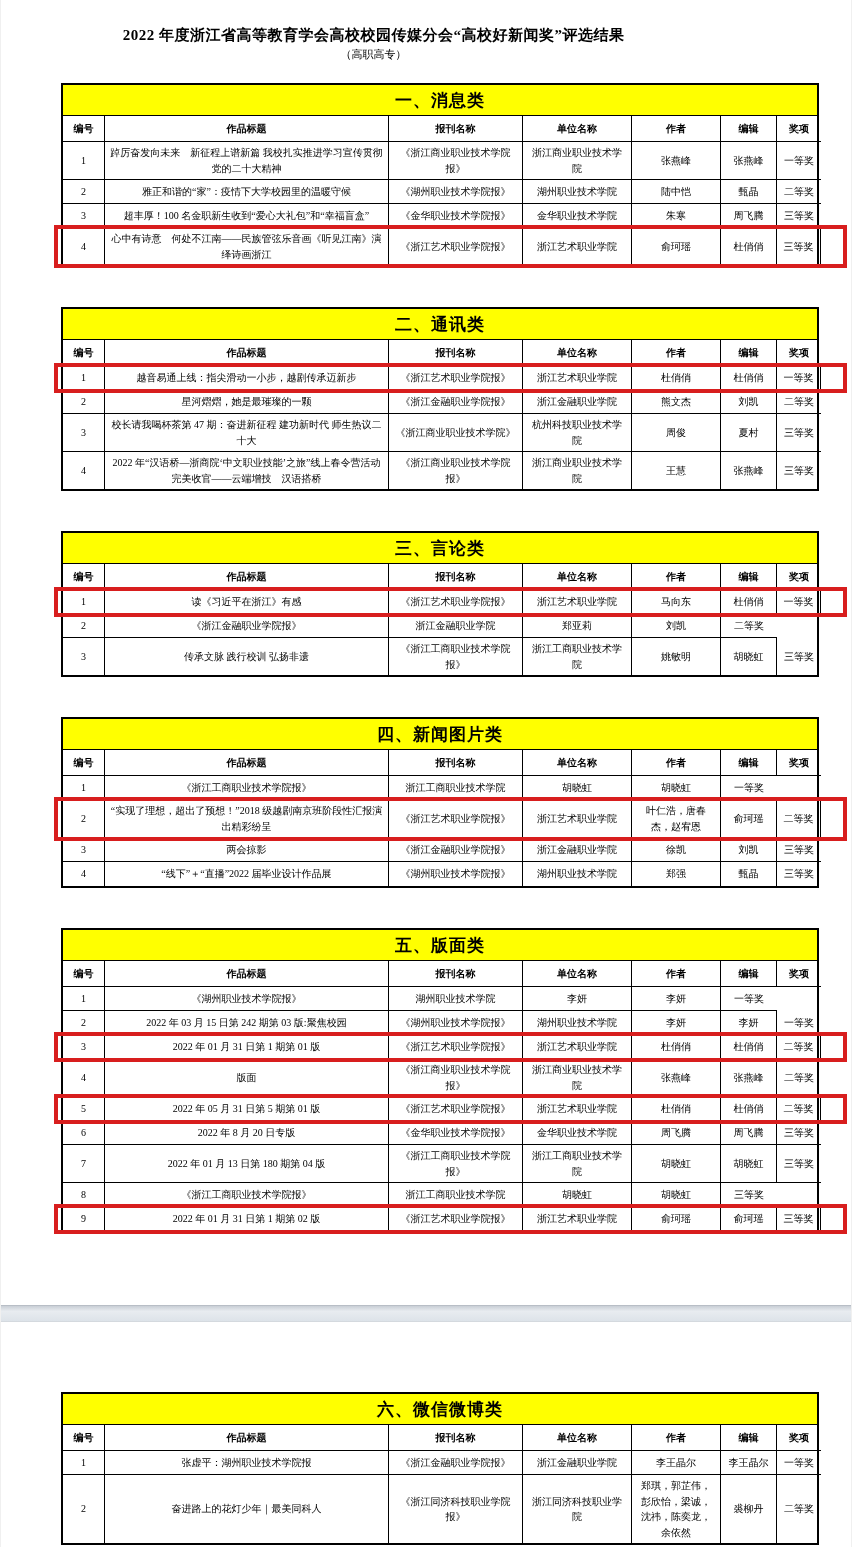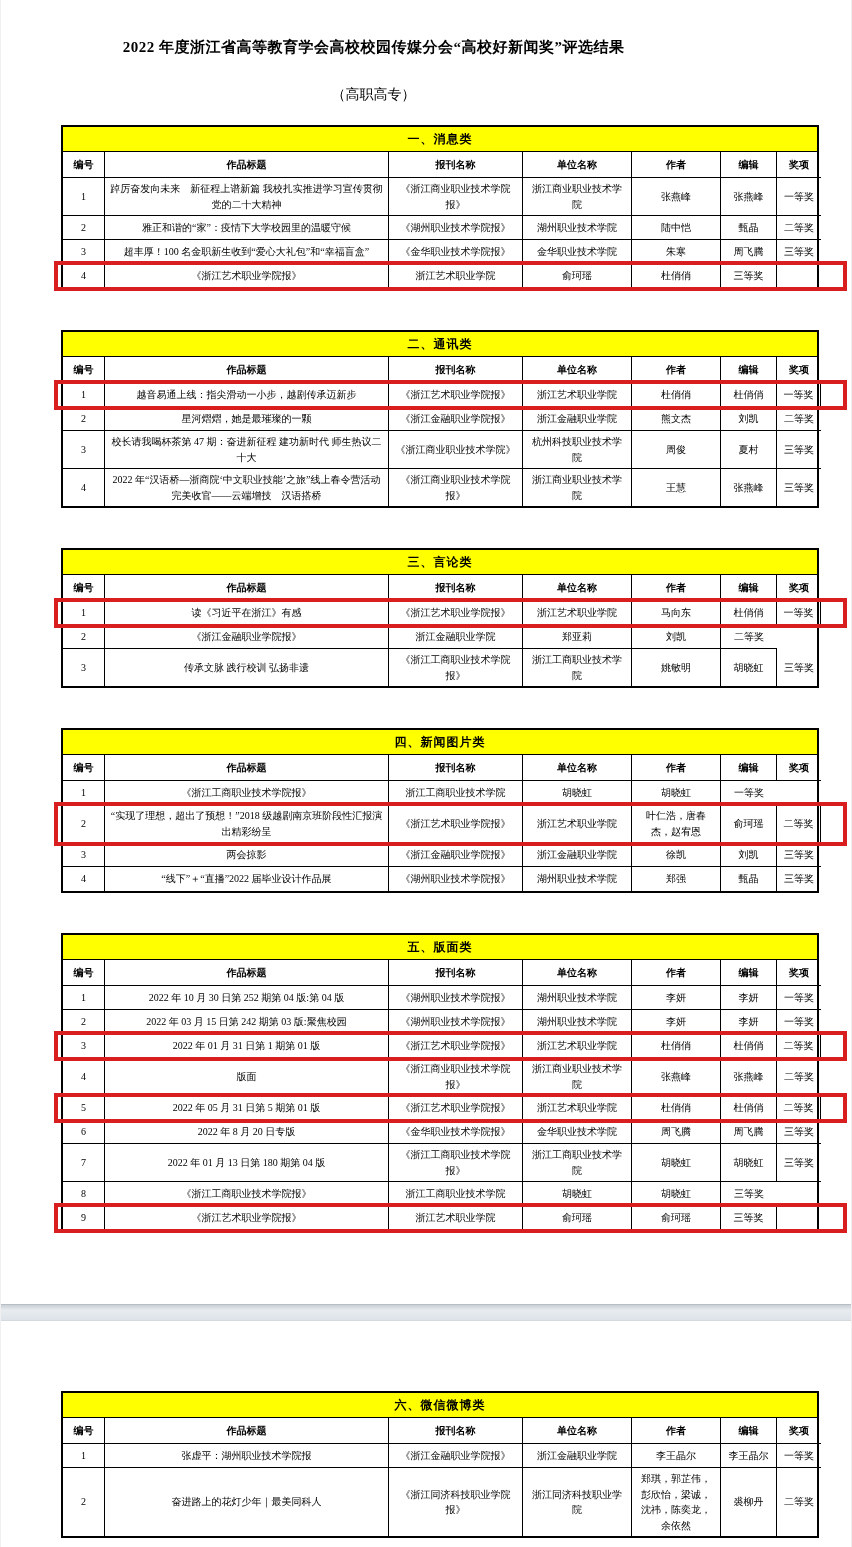--- a/index.html
+++ b/index.html
@@ -3,36 +3,36 @@
 <meta charset="utf-8">
 <style>
   * { margin:0; padding:0; box-sizing:border-box; }
   html,body { background:#ffffff; }
   body {
     width:852px; height:1547px; overflow:hidden; position:relative;
     font-family:"Liberation Serif","DejaVu Serif",serif;
     color:#000;
     border-left:1px solid #f0f0f0; border-right:1px solid #f0f0f0;
   }
-  .page { width:716px; height:1547px; padding:38px 31px 0 60px; }
+  .page { width:716px; height:1547px; padding:26px 31px 0 60px; }
   .doc-title {
     text-align:center; font-size:15px; font-weight:bold; letter-spacing:.5px;
   }
   .doc-subtitle {
-    text-align:center; font-size:14px; margin-top:29px;
+    text-align:center; font-size:11px; margin-top:2px;
   }
   .tables { margin-top:21px; }
   .award-table {
     width:758px; border:2px solid #000; margin-bottom:40px;
     background:#fff;
   }
   .cat-header {
     background:var(--cat-bg,#ffff00);
     border-bottom:1.5px solid #000;
-    text-align:center; font-weight:bold; font-size:12px;
+    text-align:center; font-weight:bold; font-size:17px;
     padding:4px 0 3px 0; letter-spacing:1px;
   }
   .t-row {
     display:grid;
     grid-template-columns:42px 284px 134px 109px 89px 56px 44px;
     position:relative;
   }
   .t-cell {
     border-right:1px solid #000; border-bottom:1px solid #000;
     display:flex; align-items:center; justify-content:center;
@@ -97,20 +97,21 @@
             <div class="t-cell">超丰厚！100 名金职新生收到“爱心大礼包”和“幸福盲盒”</div>
             <div class="t-cell">《金华职业技术学院报》</div>
             <div class="t-cell">金华职业技术学院</div>
             <div class="t-cell">朱寒</div>
             <div class="t-cell">周飞腾</div>
             <div class="t-cell">三等奖</div>
           </div>
 
   <div class="t-row">
             <div class="t-cell">4</div>
+            <div class="t-cell">心中有诗意　何处不江南——民族管弦乐音画《听见江南》演绎诗画浙江</div>
             <div class="t-cell">《浙江艺术职业学院报》</div>
             <div class="t-cell">浙江艺术职业学院</div>
             <div class="t-cell">俞珂瑶</div>
             <div class="t-cell">杜俏俏</div>
             <div class="t-cell">三等奖</div>
             <div class="hl-box"></div>
           </div>
 </div>
   </section>
 
@@ -274,21 +275,20 @@
           <div class="t-cell">作品标题</div>
           <div class="t-cell">报刊名称</div>
           <div class="t-cell">单位名称</div>
           <div class="t-cell">作者</div>
           <div class="t-cell">编辑</div>
           <div class="t-cell">奖项</div>
         </div>
     <div>
   <div class="t-row">
             <div class="t-cell">1</div>
-            <div class="t-cell">2022 年 10 月 30 日第 252 期第 04 版:第 04 版</div>
             <div class="t-cell">《湖州职业技术学院报》</div>
             <div class="t-cell">湖州职业技术学院</div>
             <div class="t-cell">李妍</div>
             <div class="t-cell">李妍</div>
             <div class="t-cell">一等奖</div>
           </div>
 
   <div class="t-row">
             <div class="t-cell">2</div>
             <div class="t-cell">2022 年 03 月 15 日第 242 期第 03 版:聚焦校园</div>
@@ -355,20 +355,21 @@
             <div class="t-cell">8</div>
             <div class="t-cell">《浙江工商职业技术学院报》</div>
             <div class="t-cell">浙江工商职业技术学院</div>
             <div class="t-cell">胡晓虹</div>
             <div class="t-cell">胡晓虹</div>
             <div class="t-cell">三等奖</div>
           </div>
 
   <div class="t-row">
             <div class="t-cell">9</div>
+            <div class="t-cell">2022 年 01 月 31 日第 1 期第 02 版</div>
             <div class="t-cell">《浙江艺术职业学院报》</div>
             <div class="t-cell">浙江艺术职业学院</div>
             <div class="t-cell">俞珂瑶</div>
             <div class="t-cell">俞珂瑶</div>
             <div class="t-cell">三等奖</div>
             <div class="hl-box"></div>
           </div>
 </div>
   </section>
 <div class="page-break-band"></div>

